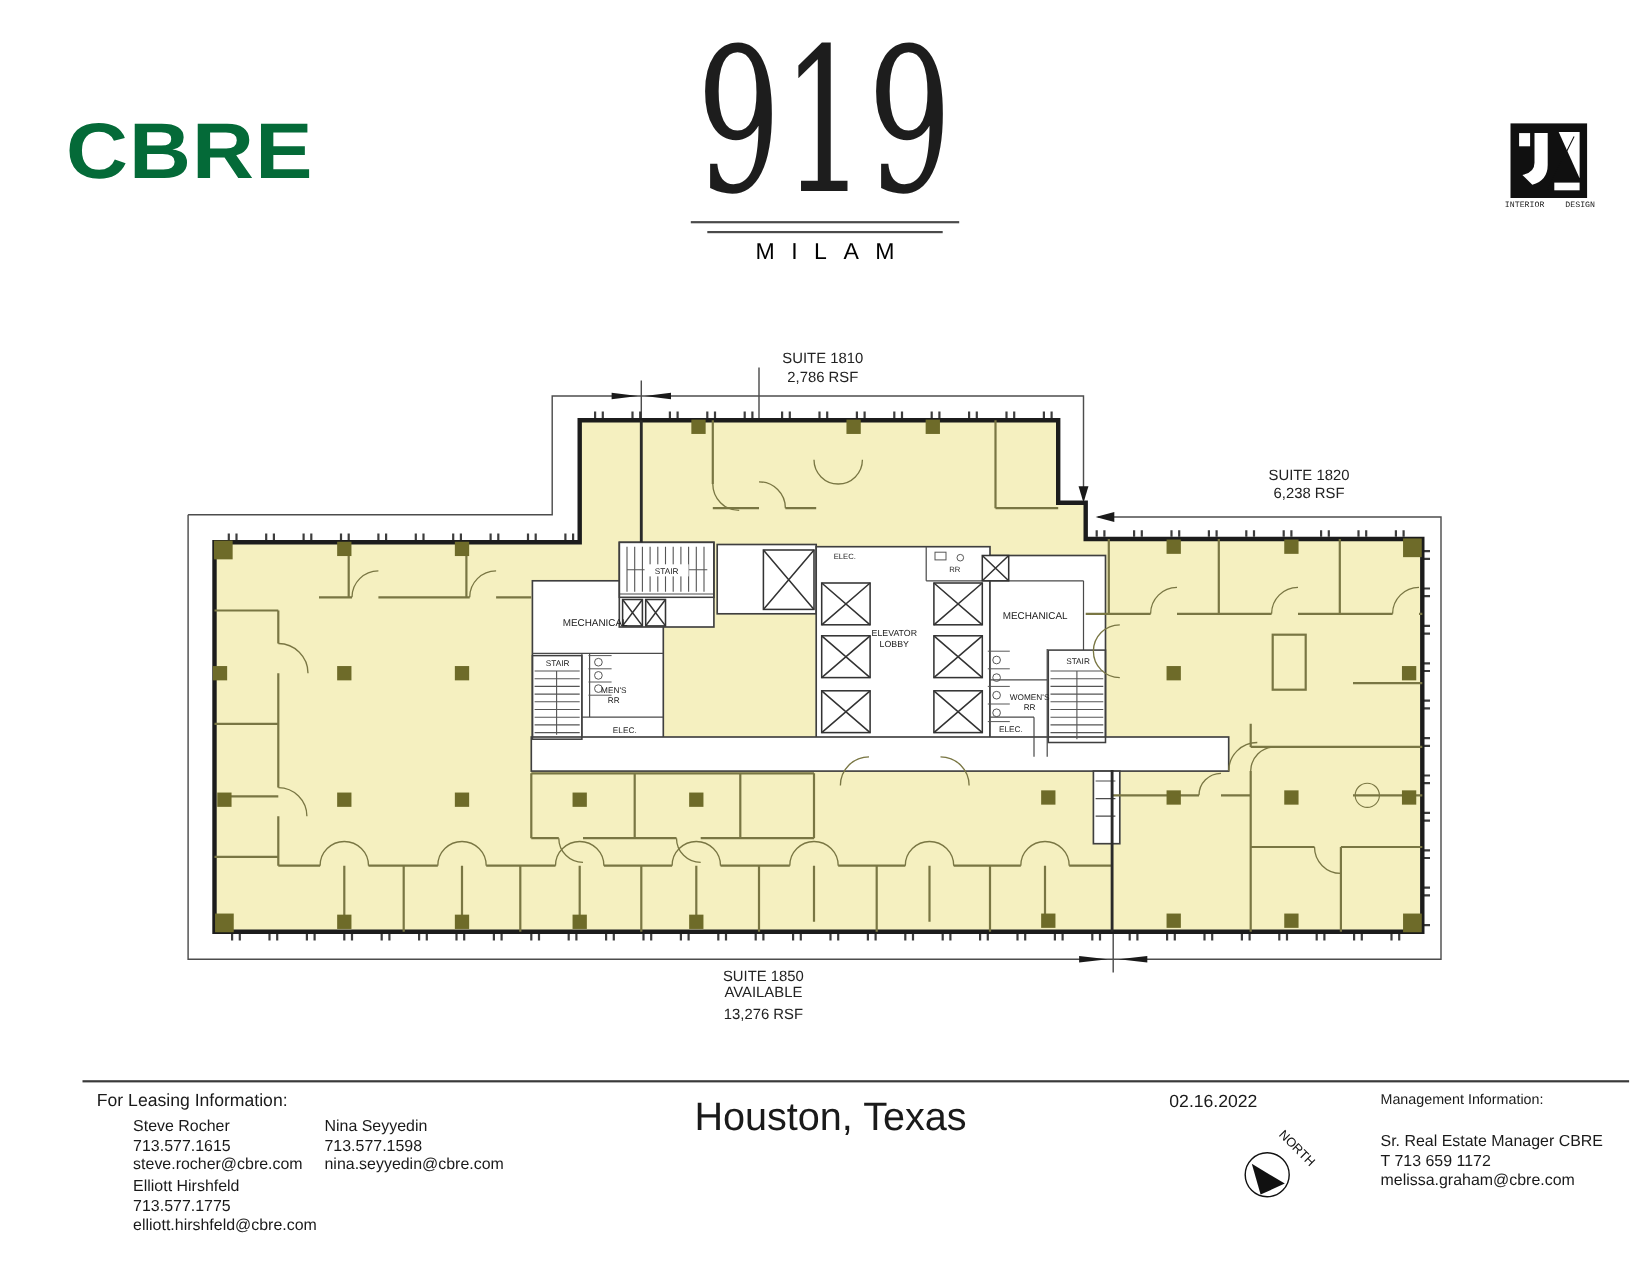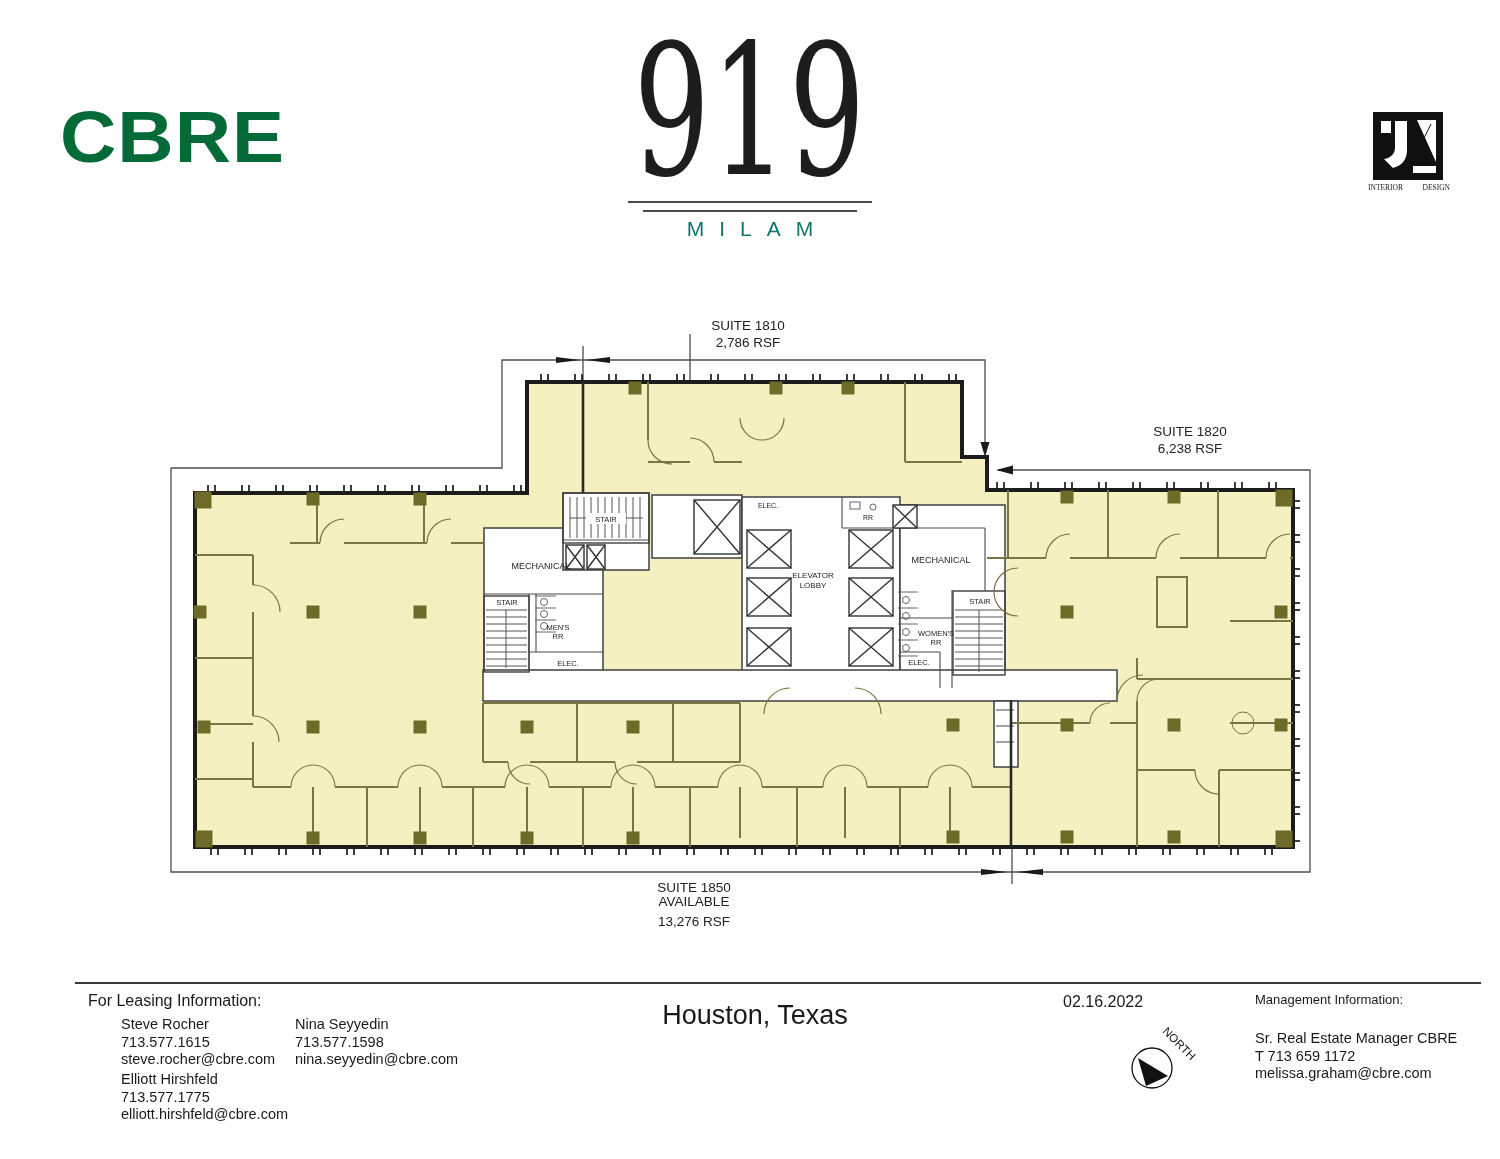--- a/index.html
+++ b/index.html
@@ -4,30 +4,30 @@
 <style>
   html,body{margin:0;padding:0;background:#fff;}
   body{width:1500px;height:1159px;position:relative;font-family:"Liberation Sans",sans-serif;color:#1a1a1a;overflow:hidden;}
   .abs{position:absolute;}
   
   .cbre{left:60px;top:96px;font-size:78px;font-weight:800;letter-spacing:1px;color:#046A38;transform:scaleY(.92);transform-origin:top left;}
   .logo919{left:555px;top:32px;width:390px;text-align:center;}
   .n919{font-family:"DejaVu Serif",serif;font-size:182px;line-height:158px;font-weight:400;color:#1d1d1d;transform:scaleX(.66);transform-origin:center top;letter-spacing:2px;}
   .rule919a{left:628px;top:201px;width:244px;border-top:2px solid #4a4a4a;height:0;}
   .rule919b{left:643px;top:210px;width:214px;border-top:2px solid #4a4a4a;height:0;}
-  .milam{left:555px;top:217px;width:390px;text-align:center;font-size:21px;letter-spacing:15px;text-indent:15px;color:#0f766e;}
-  .jlcap{left:1368px;top:183px;width:82px;display:flex;justify-content:space-between;font-size:7.5px;color:#222;font-family:Liberation Serif, serif;}
+  .milam{left:555px;top:217px;width:390px;text-align:center;font-size:21px;letter-spacing:15px;text-indent:15px;color:#000000;}
+  .jlcap{left:1368px;top:183px;width:82px;display:flex;justify-content:space-between;font-size:7.5px;color:#222;font-family:Liberation Mono, monospace;}
   
   .rule-footer{left:75px;top:982px;width:1406px;border-top:2.5px solid #3a3a3a;height:0;}
   .lease-head{left:88px;top:992px;font-size:16px;}
   .contact{font-size:14.5px;line-height:17.5px;margin-left:33px;}
   .title-blk{left:545px;top:996px;width:420px;text-align:center;}
   .title1{font-size:37px;font-weight:700;line-height:40px;}
   .title2{font-size:28px;line-height:38px;}
-  .title3{font-size:27px;line-height:38px;}
+  .title3{font-size:36px;line-height:38px;}
   .date{left:1063px;top:993px;font-size:16px;}
   .mgmt-head{left:1255px;top:992px;font-size:13px;}
   .mgmt-body{left:1255px;top:1030px;font-size:14.5px;line-height:17.5px;}
   svg text{font-family:"Liberation Sans",sans-serif;}
 </style>
 </head>
 <body>
 
 <div class="abs cbre">CBRE</div>
 

